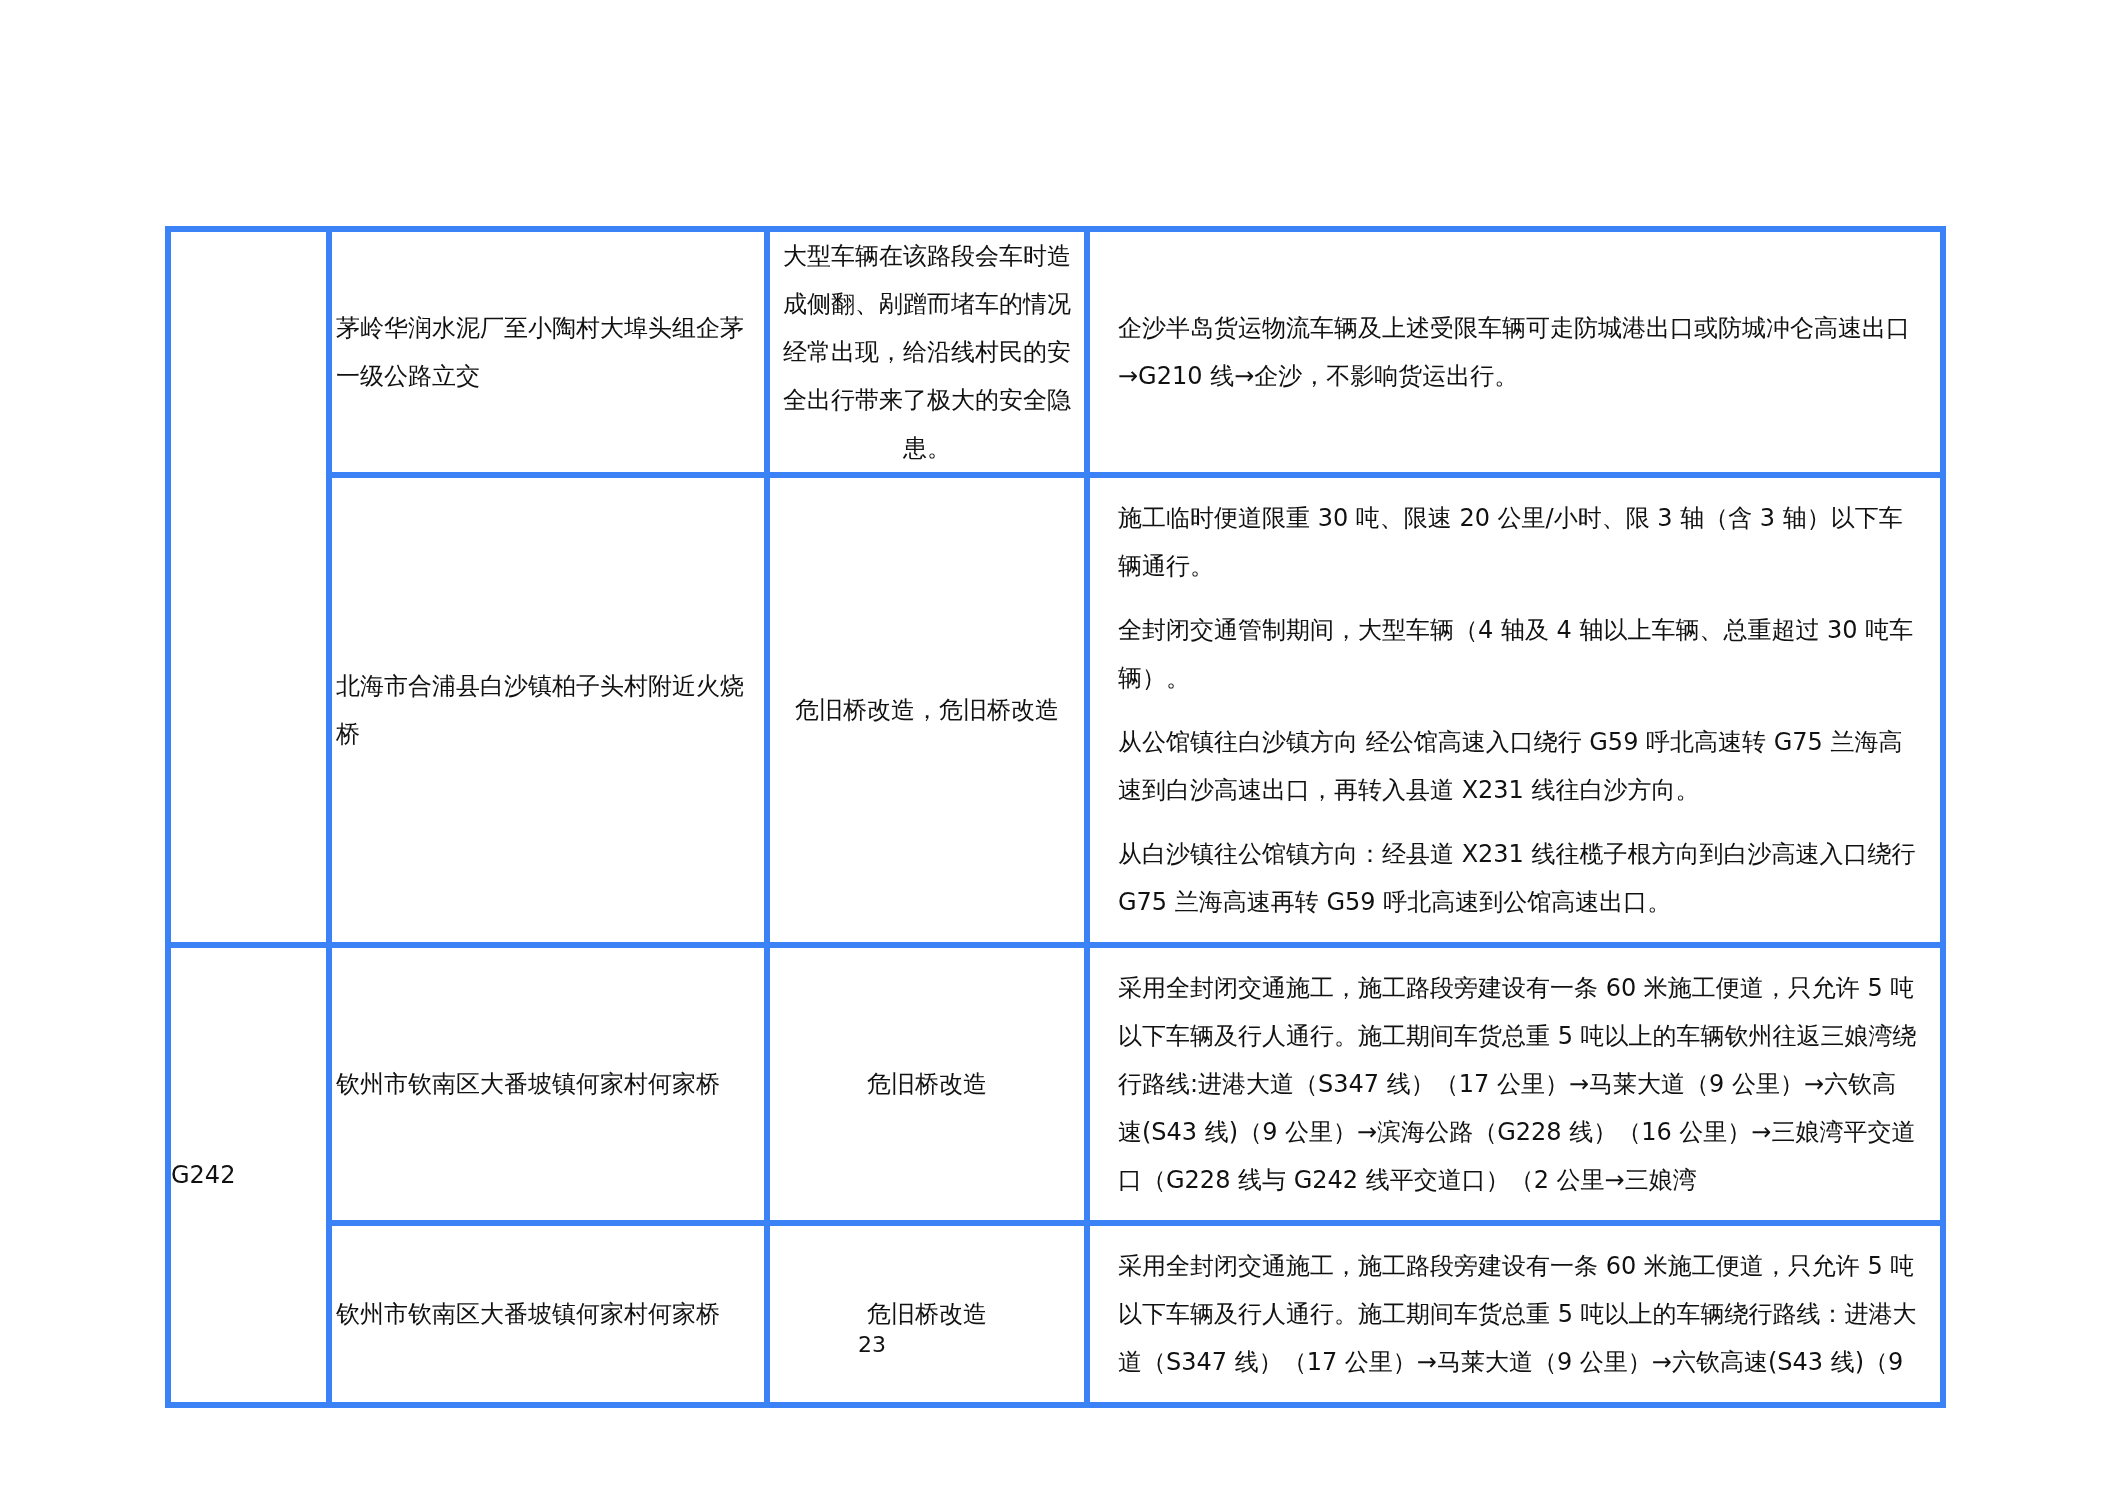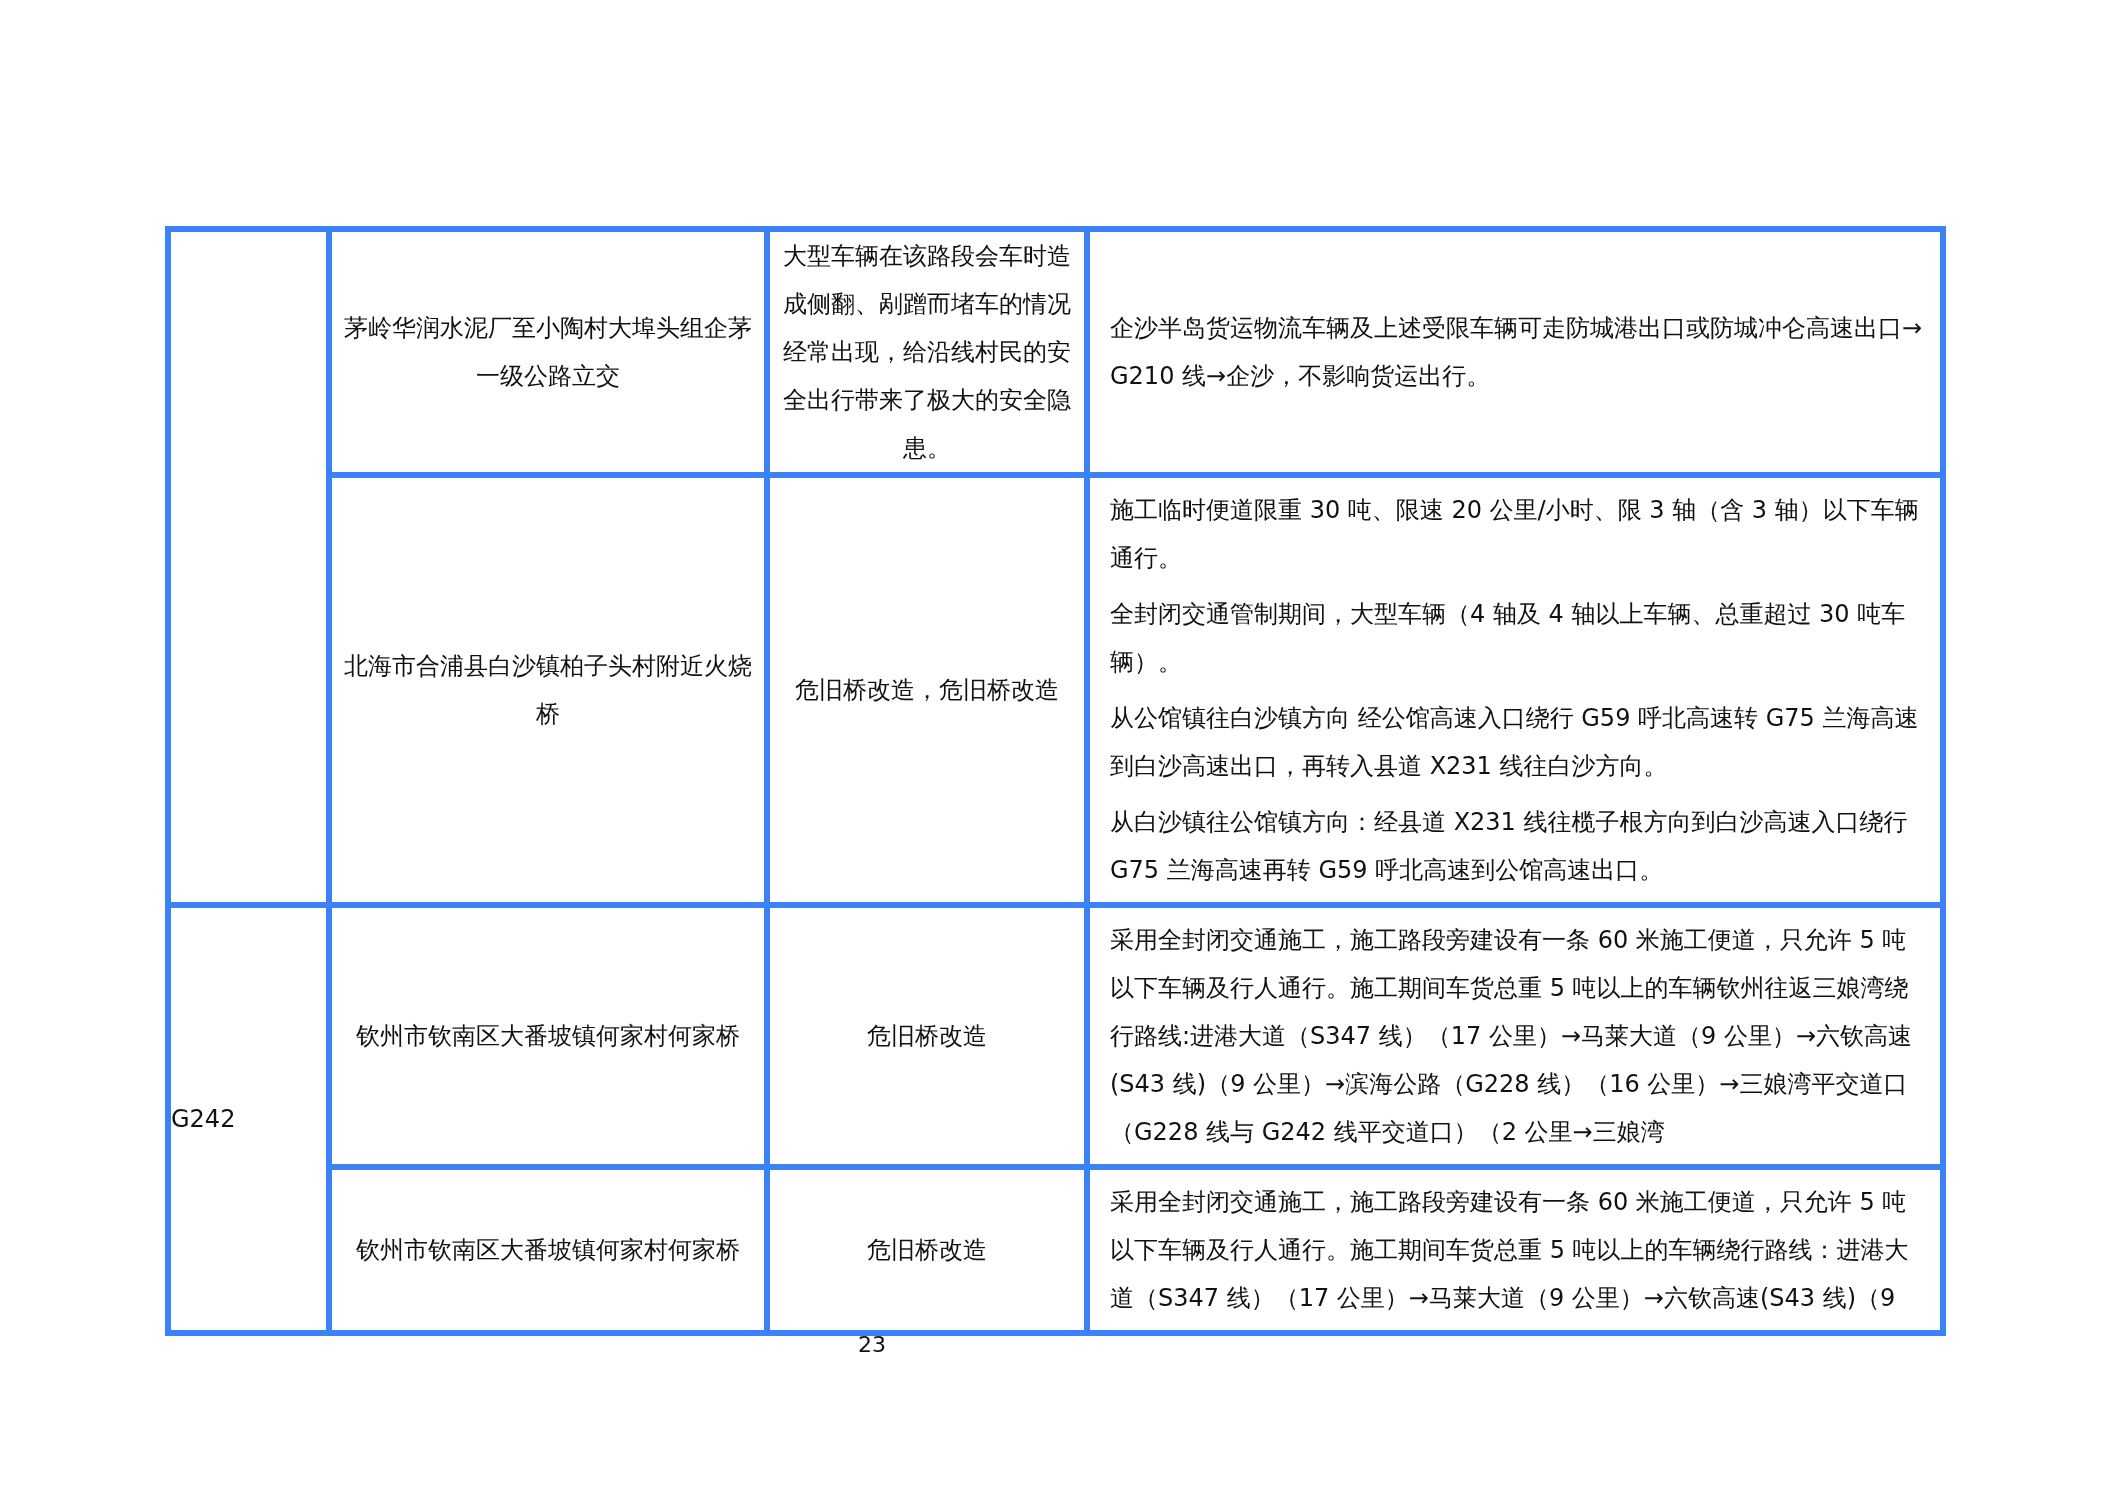--- a/index.html
+++ b/index.html
@@ -41,33 +41,32 @@
     }
     col.c-road { width: 161px; }
     col.c-loc { width: 438px; }
     col.c-reason { width: 320px; }
     col.c-plan { width: 856px; }
 
     td.road {
       text-align: left;
     }
     td.loc {
-      text-align: center;
       padding: 0 4px !important;
     }
     td.reason {
       text-align: center;
       padding: 0 12px !important;
     }
     td.plan {
       text-align: left;
       padding: 0 4px 0 12px !important;
     }
     .plan p {
-      margin: 8px;
+      margin: 16px;
     }
     tr.r1 { height: 241px; }
     tr.r2 { height: 383px; }
     tr.r3 { height: 240px; }
     tr.r4 { height: 145px; }
     td.plan.clip {
       vertical-align: top;
       overflow: hidden;
     }
     .page-number {

